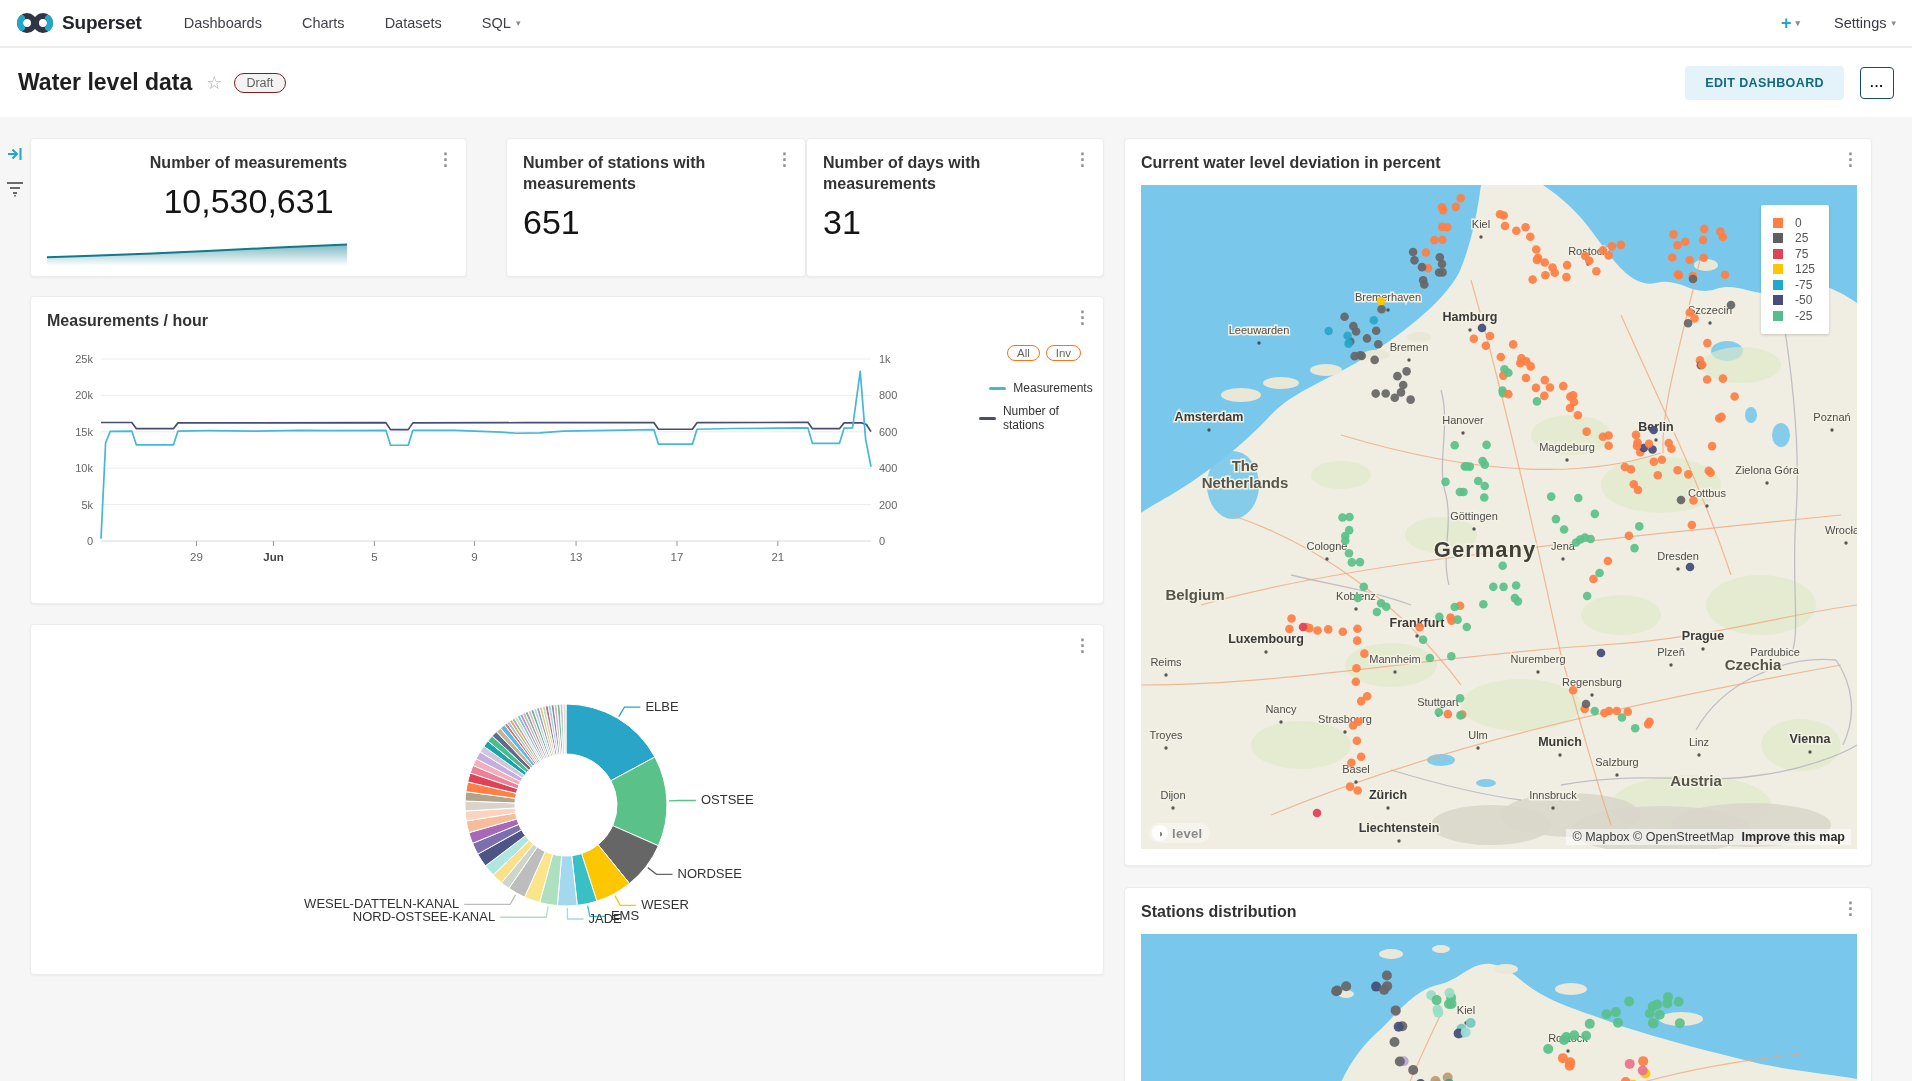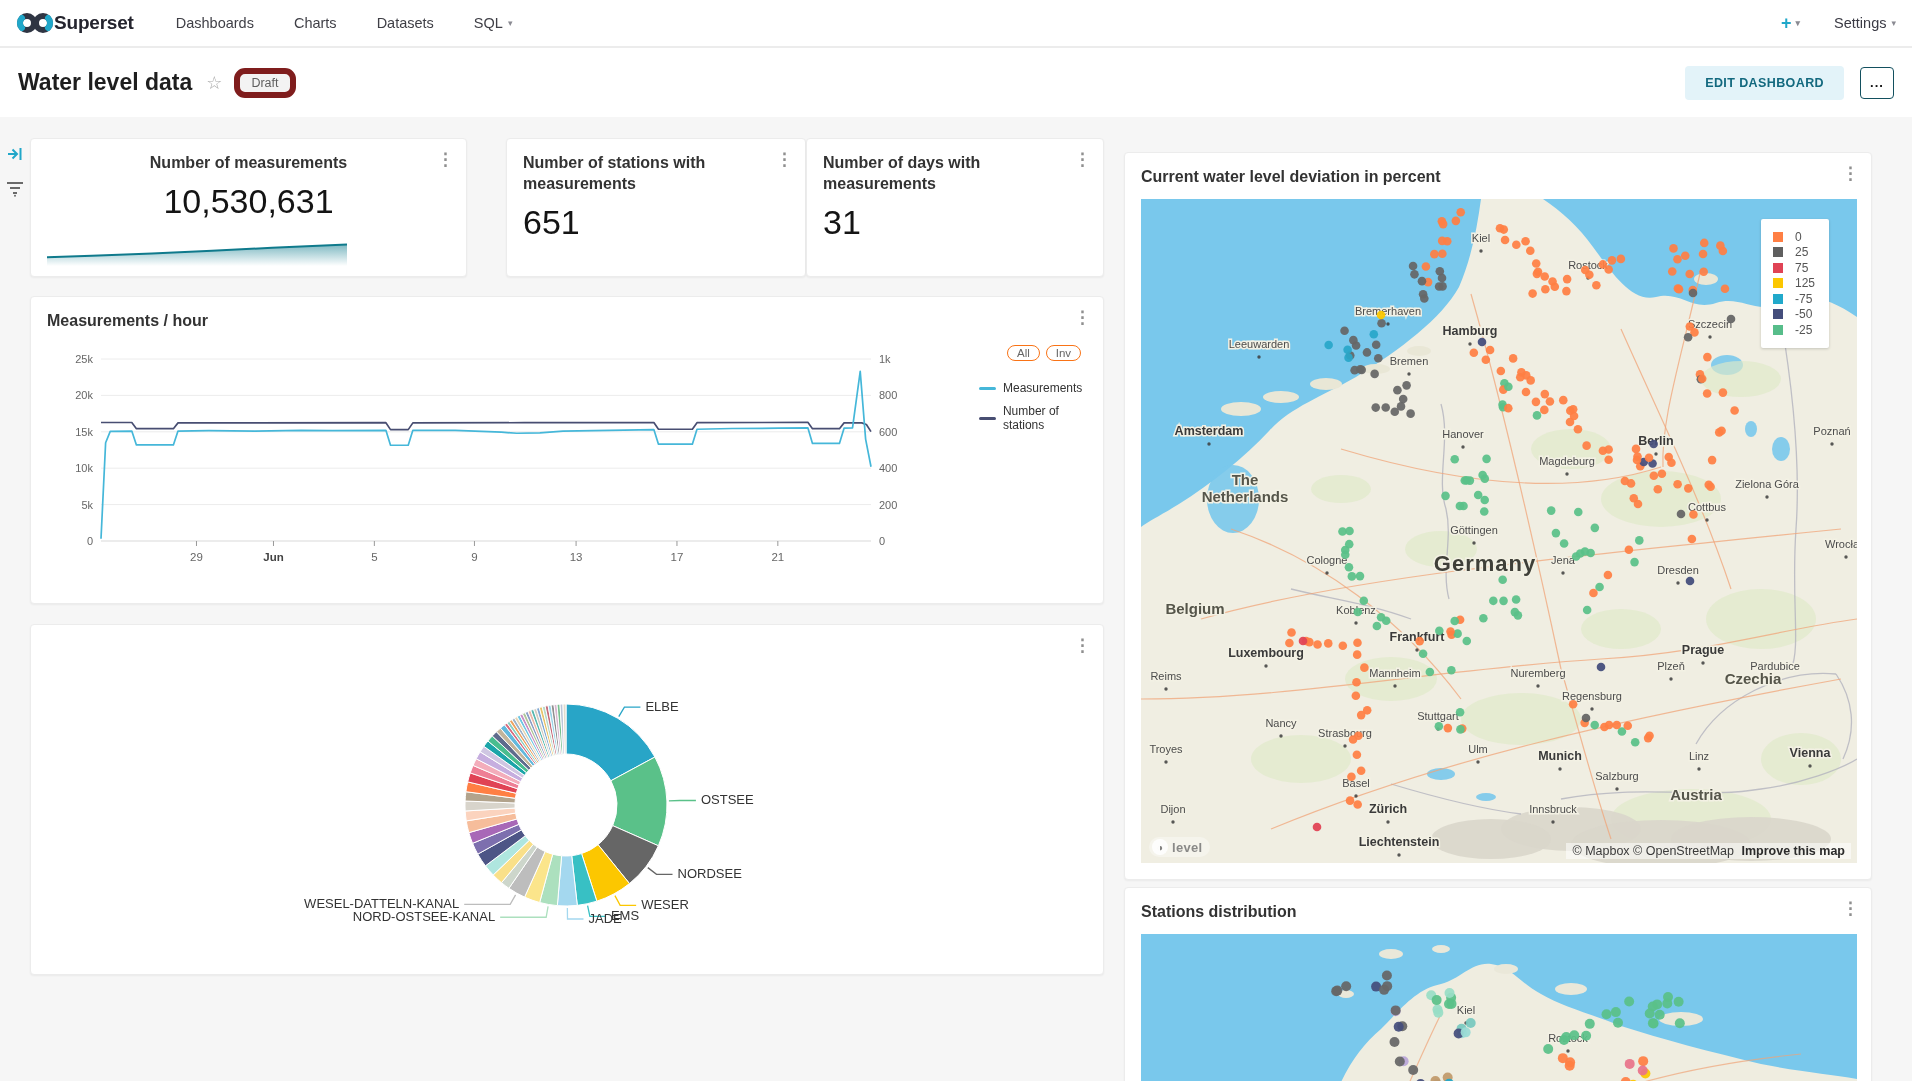--- a/index.html
+++ b/index.html
@@ -3,36 +3,36 @@
 <meta charset="utf-8">
 <style>
   * { margin:0; padding:0; box-sizing:border-box; }
   html,body { width:1912px; height:1081px; }
   body { font-family:"Liberation Sans", sans-serif; background:#f6f6f6; color:#333; }
   .stage { position:relative; width:1912px; height:1081px; overflow:hidden; background:#f6f6f6; }
 
   
   .topbar { position:absolute; left:0; top:0; width:1912px; height:48px; background:#fff;
             border-bottom:2px solid #ececec; display:flex; align-items:center; padding:0 16px; z-index:30; }
-  .brand { display:flex; align-items:center; gap:0; cursor:pointer; }
+  .brand { display:flex; align-items:center; gap:8px; cursor:pointer; }
   .brand-name { font-size:19px; font-weight:800; color:#24242e; letter-spacing:-0.2px; }
   .menu { display:flex; align-items:center; gap:40px; margin-left:42px; }
   .mi { font-size:14.5px; color:#3f3f46; cursor:pointer; display:flex; align-items:center; gap:5px; }
   .caret { font-size:9px; color:#8a8a92; }
   .top-right { margin-left:auto; display:flex; align-items:center; gap:34px; }
   .plus { color:#20a7c9; font-size:18px; font-weight:600; cursor:pointer; display:flex; align-items:center; gap:4px; }
   .settings { font-size:14.5px; color:#3a3a44; cursor:pointer; display:flex; align-items:center; gap:5px; }
 
   
   .page-header { position:absolute; left:0; top:48px; width:1912px; height:69px; background:#fff;
                  display:flex; align-items:center; padding:16px 18px; z-index:20; }
   .page-title { font-size:23px; font-weight:700; color:#1e1e1e; }
   .star { font-size:18px; color:#a9a9a9; margin-left:14px; cursor:pointer; }
   .draft-pill { margin-left:12px; font-size:12.5px; color:#5f5f5f; background:#f3f3f3;
-                border:6px solid #7f1d1d; border-radius:11px; padding:2px 11px; }
+                border:1px solid #7f1d1d; border-radius:11px; padding:2px 11px; }
   .hdr-right { margin-left:auto; display:flex; align-items:center; gap:16px; }
   .edit-btn { background:#e3f3f9; color:#13697f; font-size:12.5px; font-weight:700; letter-spacing:.4px;
               border:none; border-radius:4px; padding:10px 20px; cursor:pointer; }
   .more-btn { width:34px; height:32px; background:#fff; border:1px solid #13505f; border-radius:4px;
               color:#111; font-size:13px; font-weight:700; cursor:pointer; display:flex;
               align-items:center; justify-content:center; letter-spacing:1px; }
 
   
   .rail { position:absolute; left:0; top:117px; width:30px; bottom:0; display:flex;
           flex-direction:column; align-items:center; padding-top:28px; gap:18px; }
@@ -45,21 +45,21 @@
   .kebab { position:absolute; top:12px; right:12px; color:#8f8f8f; font-size:17px; line-height:1;
            cursor:pointer; font-weight:700; }
   .kpi-value { font-size:34px; color:#141414; padding:8px 16px 0 16px; }
   #spark { position:absolute; left:16px; right:16px; bottom:10px; }
 
   
   .pillrow { position:absolute; left:976px; top:48px; display:flex; gap:6px; }
   .pill { font-size:11.5px; color:#666; border:1px solid #f97316; border-radius:10px;
           padding:1px 9px; cursor:pointer; background:#fff; }
   .hlegend { position:absolute; left:948px; top:84px; display:flex; flex-direction:column; gap:9px; }
-  .hleg-item { display:flex; align-items:center; gap:7px; font-size:12px; color:#333; cursor:pointer; }
+  .hleg-item { display:flex; align-items:center; gap:7px; font-size:12px; color:#333; cursor:pointer;justify-content:center; }
   .hleg-marker { width:17px; height:3px; border-radius:2px; }
 
   
   .map-wrap { position:absolute; left:16px; top:46px; }
   .map-legend { position:absolute; right:28px; top:20px; background:#fff; border-radius:2px;
                 box-shadow:0 1px 3px rgba(0,0,0,.18); padding:10px 14px 10px 12px; z-index:5; }
   .lg-row { display:flex; align-items:center; gap:12px; height:15.5px; }
   .lg-row .sw { width:10px; height:10px; flex:0 0 10px; }
   .lg-row .lb { font-size:12px; color:#555; }
   .attrib { position:absolute; right:6px; bottom:4px; font-size:12.5px; color:#3a3a3a;
@@ -330,21 +330,21 @@
                   L514.461920655523,85.20230481741095 A51,51 0 0 0 512.9554557662432,85.35946796284466 Z" fill="#d8b6d0" stroke="#fff" stroke-width="1"></path>
         <path d="M510.012823258977,35.40064287369617 A101,101 0 0 1 513.0041413892437,35.17812896241303
                   L515.9723882262517,85.08994630775311 A51,51 0 0 0 514.461920655523,85.20230481741095 Z" fill="#76c08f" stroke="#fff" stroke-width="1"></path>
         <path d="M513.0041413892437,35.17812896241303 A101,101 0 0 1 516.0007479929394,35.04454206236227
                   L517.4855262142565,85.02249153644036 A51,51 0 0 0 515.9723882262517,85.08994630775311 Z" fill="#bcc6d8" stroke="#fff" stroke-width="1"></path>
         <path d="M516.0007479929394,35.04454206236227 A101,101 0 0 1 519,35
                   L519,85 A51,51 0 0 0 517.4855262142565,85.02249153644036 Z" fill="#e2dcce" stroke="#fff" stroke-width="1"></path>
       </svg>
   </section>
 
-  <section class="card" style="left:1124px; top:152px; width:748px; height:728px;">
+  <section class="card" style="left:1124px; top:138px; width:748px; height:728px;">
     <div class="card-title">Current water level deviation in percent</div>
     <span class="kebab">⋮</span>
     <div class="map-wrap" style="width:716px; height:664px;">
       <svg id="bigMapSvg" width="716" height="664" viewBox="0 0 716 664">
           <rect x="0" y="0" width="716" height="664" fill="#f0eee2"></rect>
           <path d="M0,0 L340,0 C336,30 330,60 318,88 C300,120 260,150 215,178 C180,198 150,208 128,232 C104,258 70,285 38,305 C22,315 8,322 0,328 Z" fill="#79c8ec"></path>
           <path d="M402,0 L716,0 L716,118 C690,100 665,92 640,104 C615,116 600,96 575,104 C550,112 540,92 515,98 C490,104 470,72 452,48 C438,28 420,12 402,0 Z" fill="#79c8ec"></path>
           <ellipse cx="92" cy="300" rx="26" ry="34" fill="#79c8ec" opacity="0.9"></ellipse>
           <ellipse cx="640" cy="250" rx="9" ry="12" fill="#79c8ec" opacity="0.9"></ellipse>
           <ellipse cx="610" cy="230" rx="6" ry="8" fill="#79c8ec" opacity="0.9"></ellipse>

